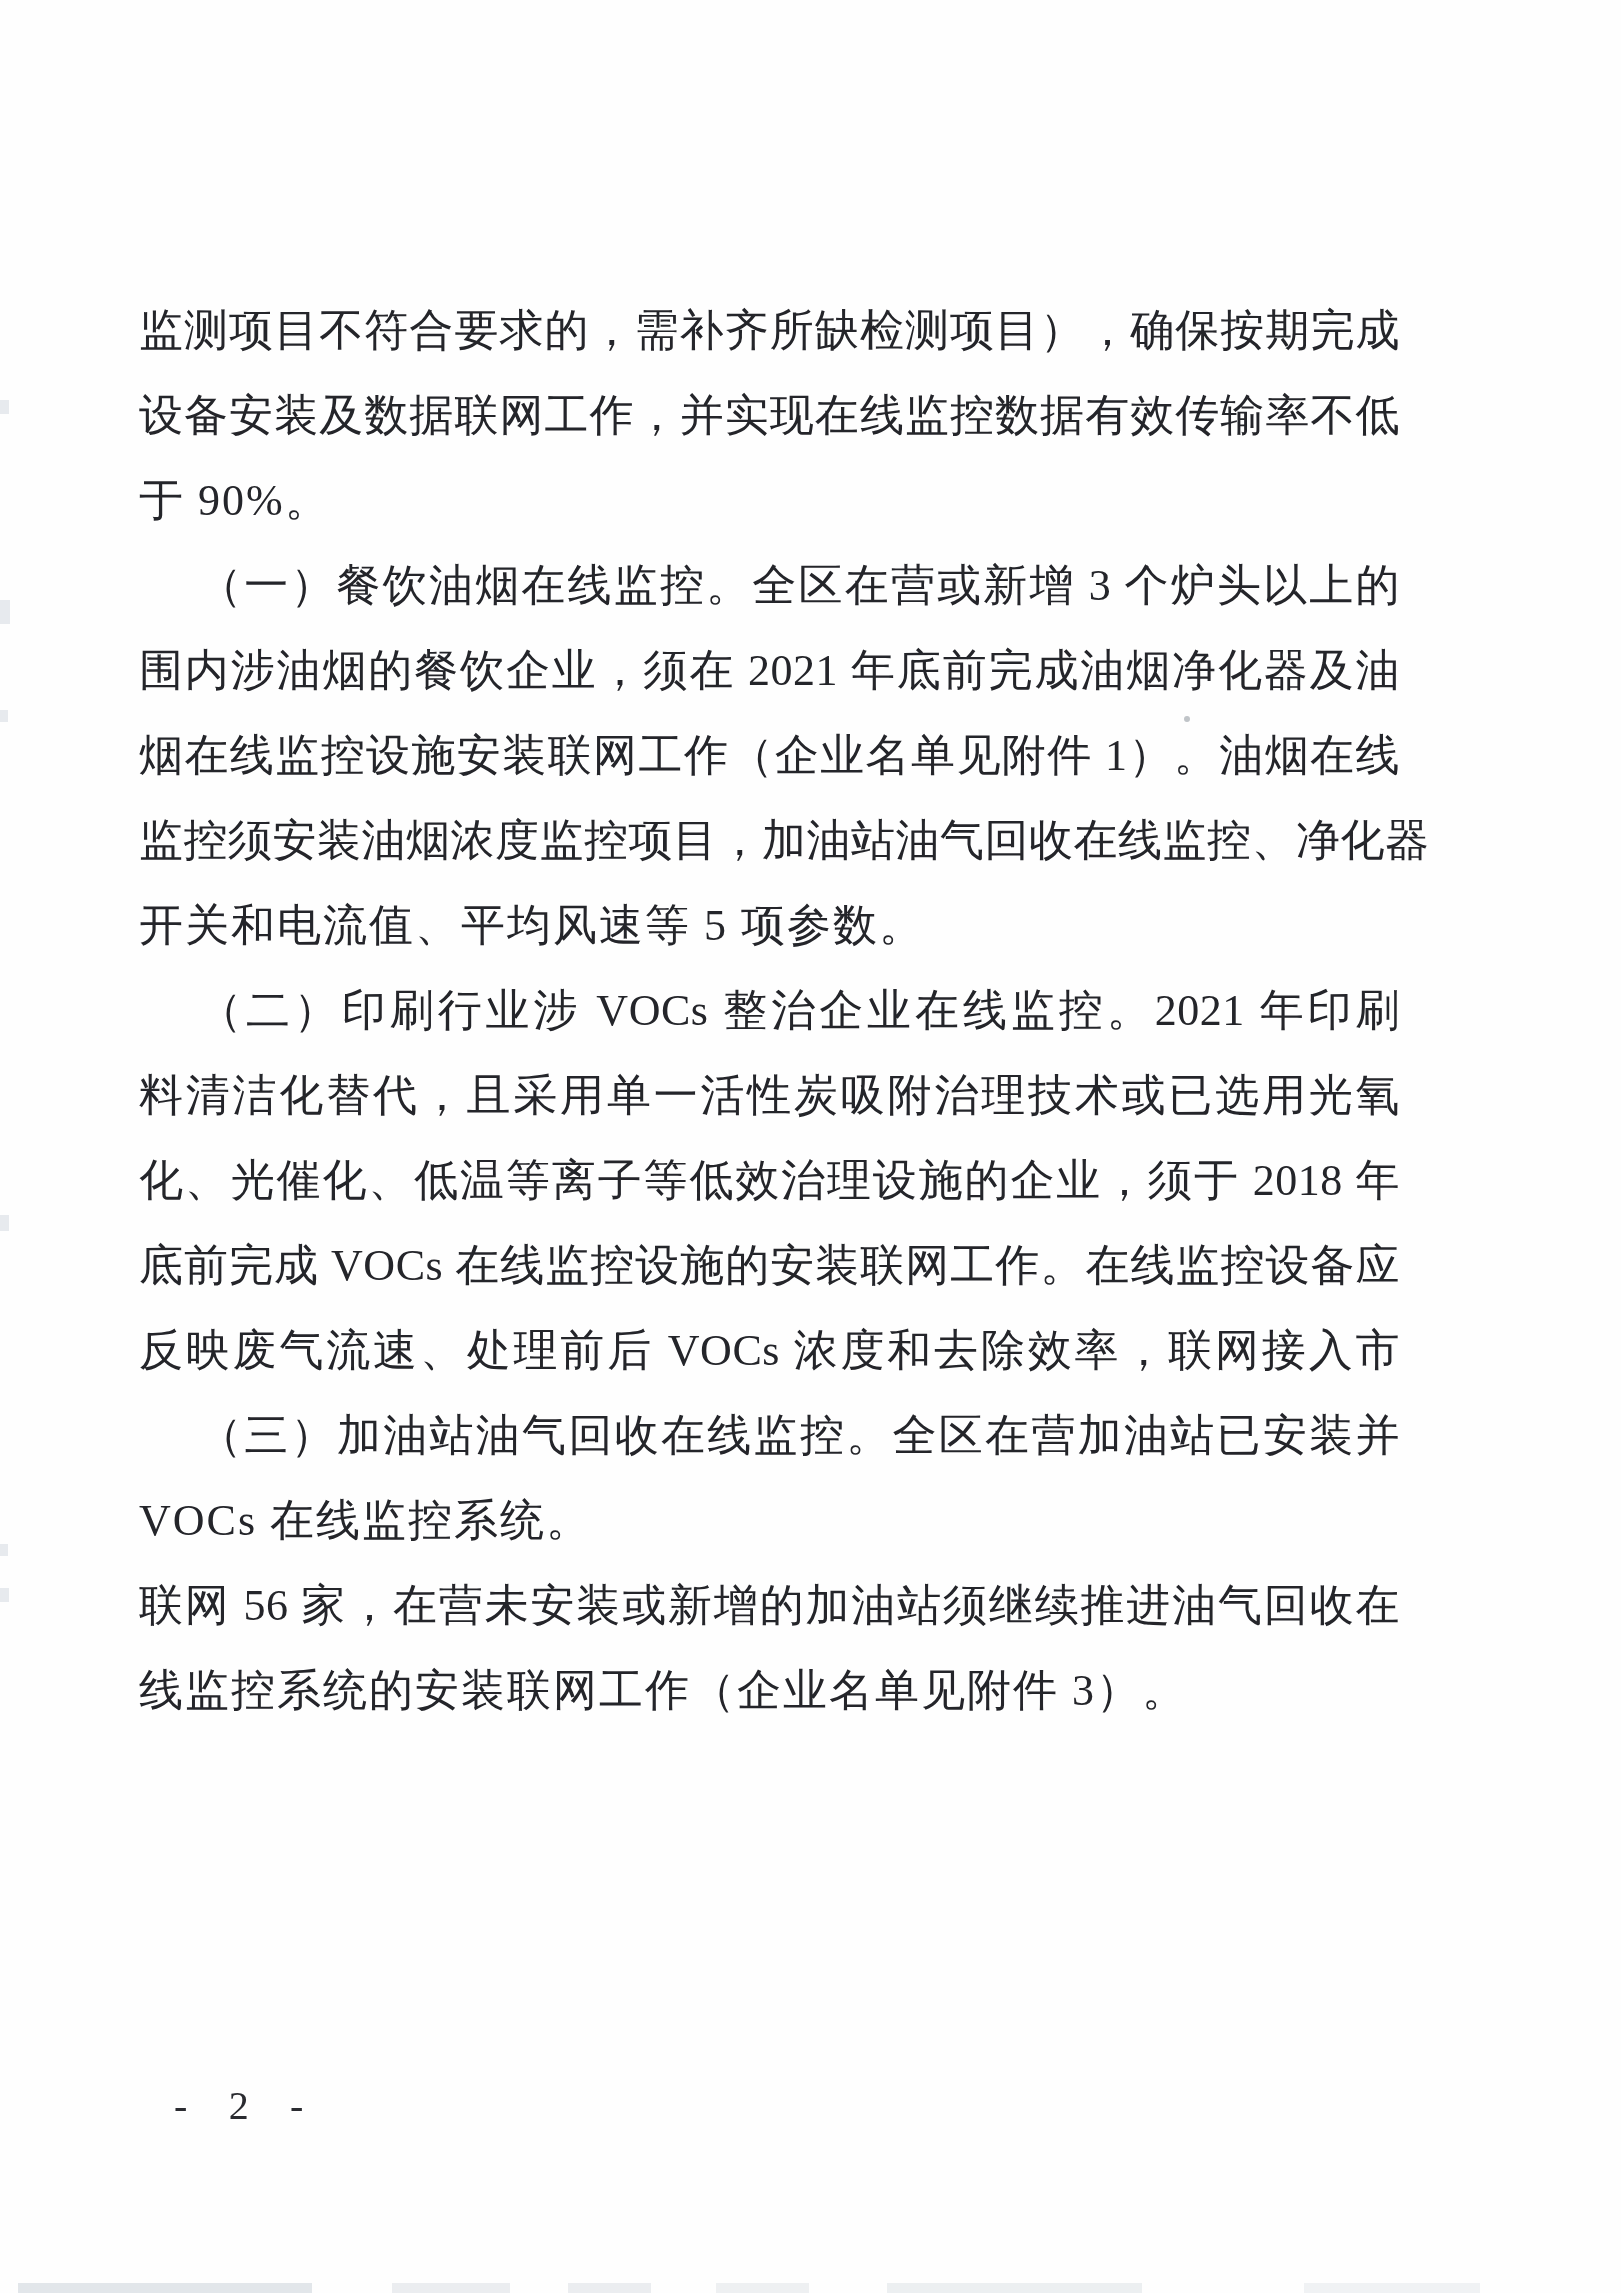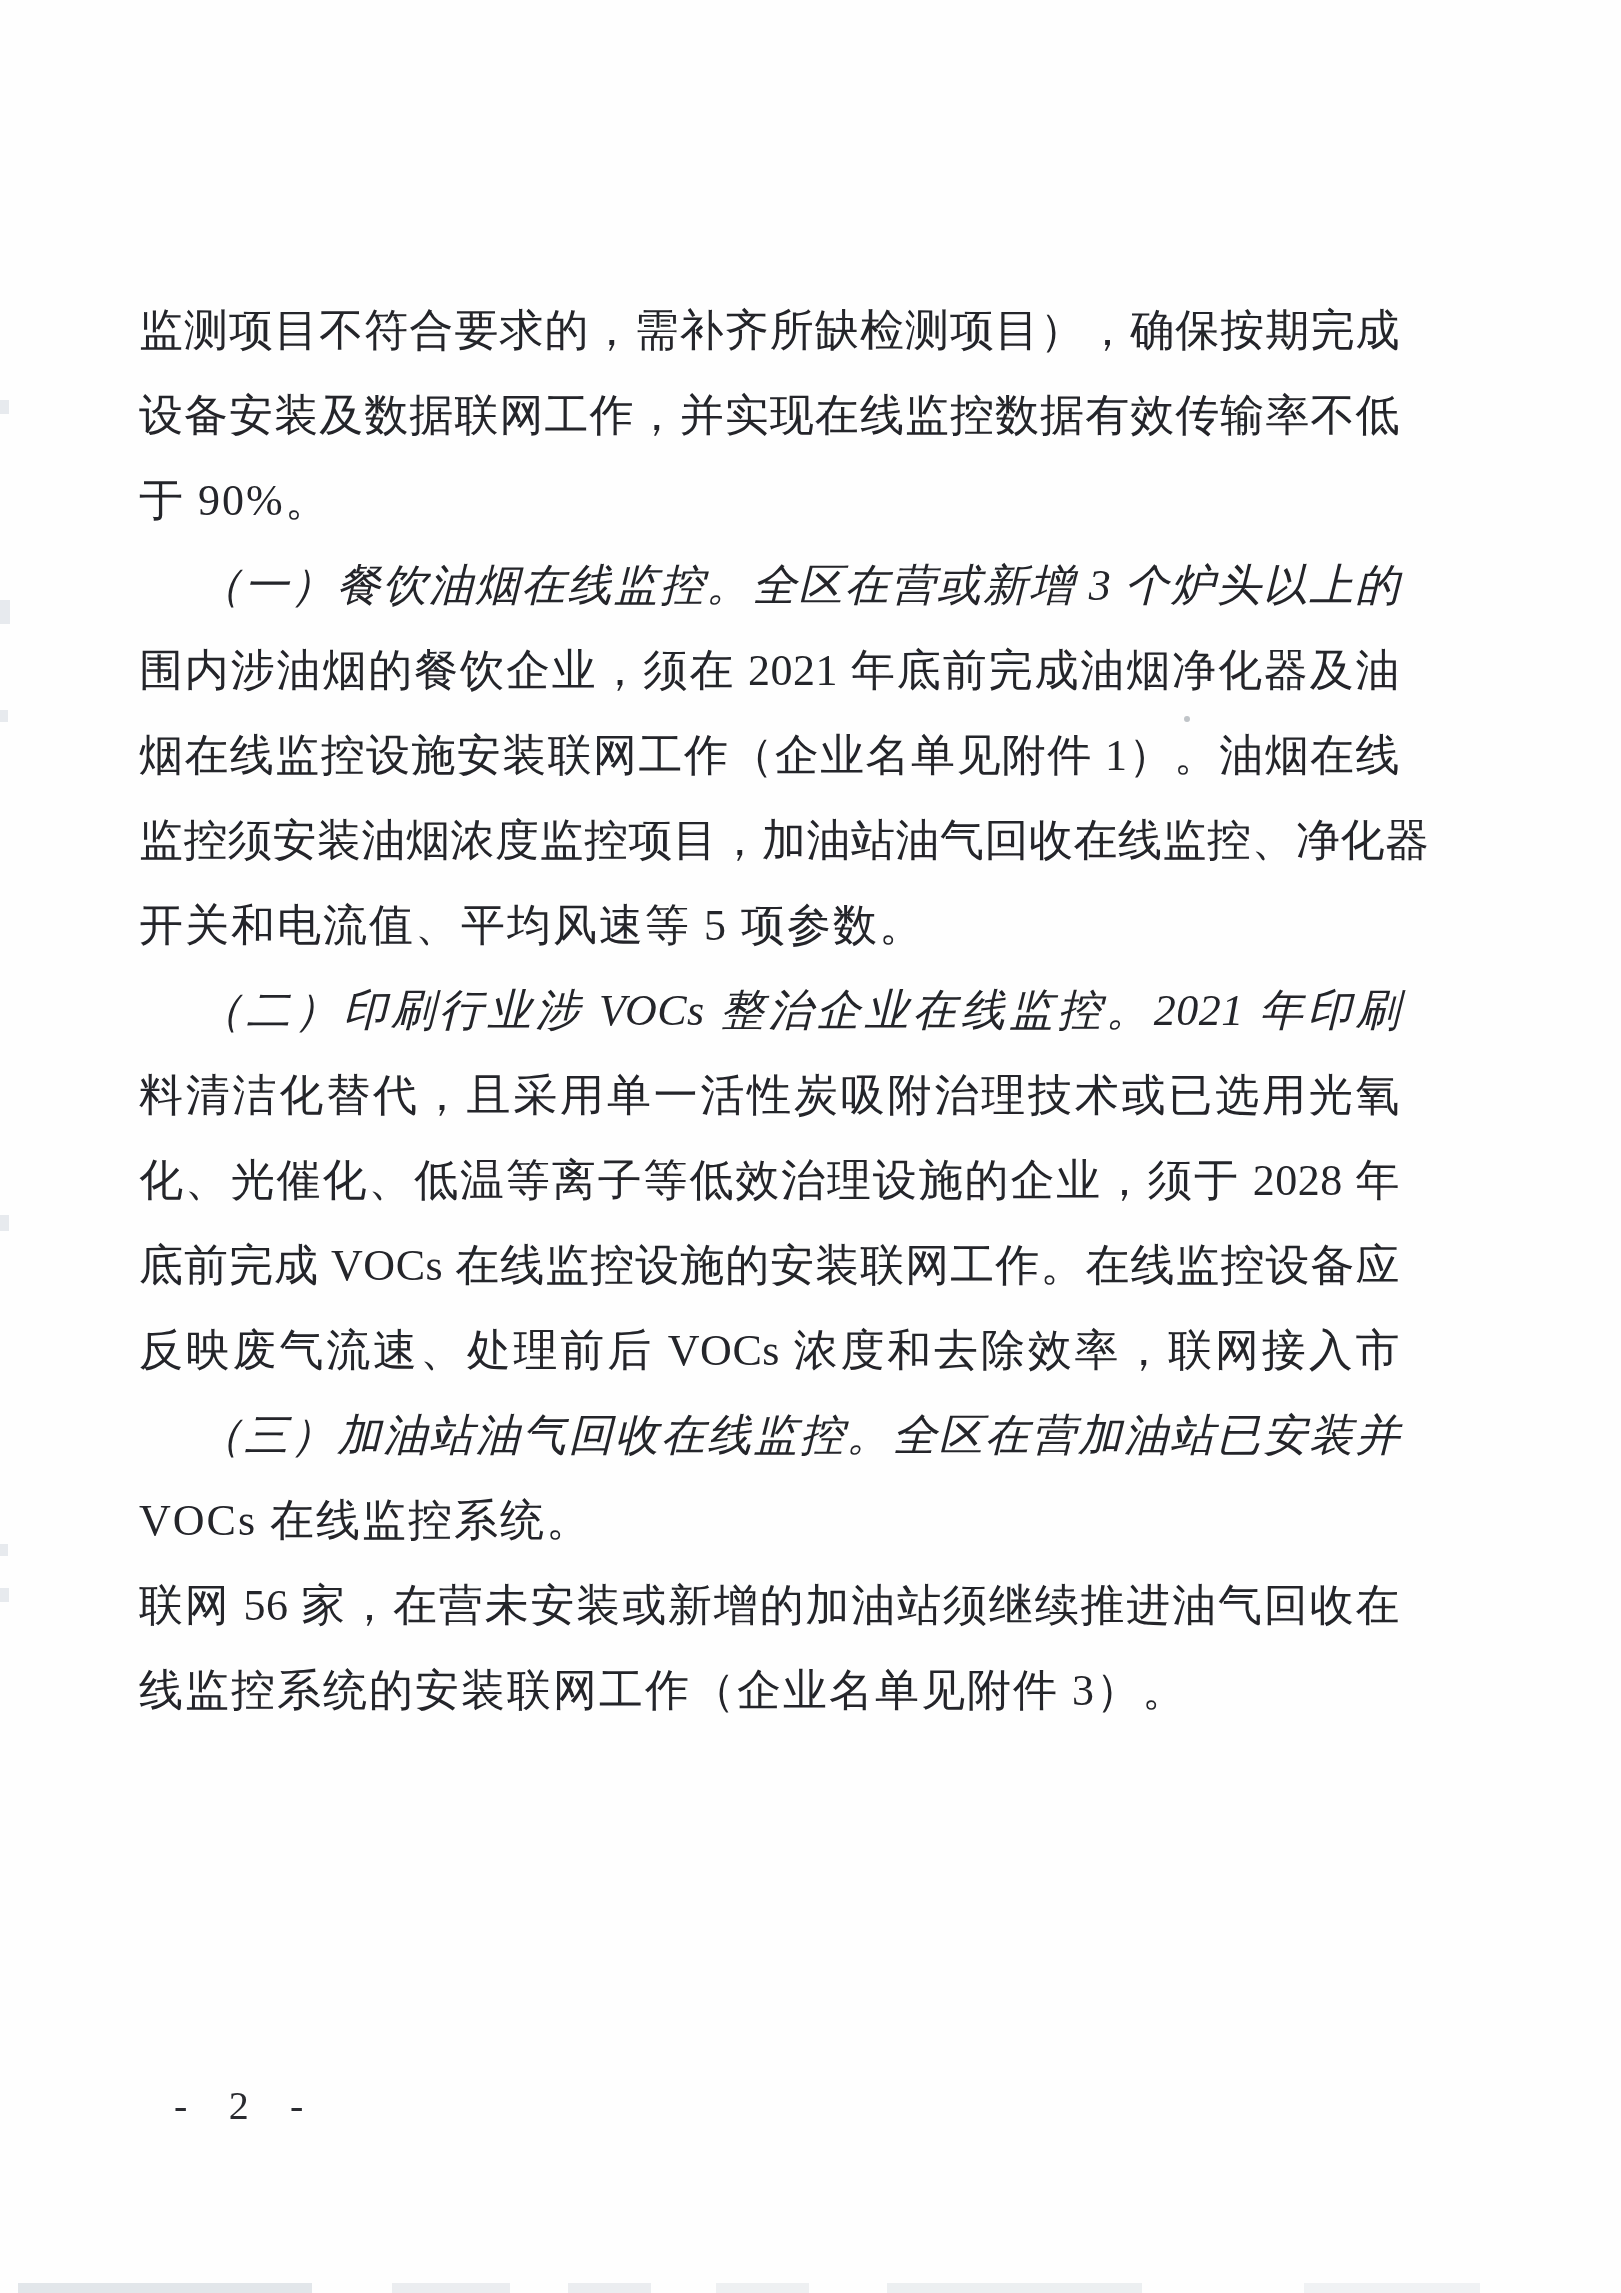--- a/index.html
+++ b/index.html
@@ -28,21 +28,20 @@
     text-align-last:justify;
     white-space:nowrap;
     letter-spacing:0.5px;
   }
   .line.short{
     text-align-last:left;
     letter-spacing:2px;
   }
   .line.indent{
     text-indent:59px;
-    font-style:italic;
   }
   .footer{
     position:absolute;
     left:174px;top:2080px;
     font-size:40px;
     line-height:51px;
     color:#2a2b30;
     letter-spacing:15.7px;
   }
   
@@ -68,21 +67,21 @@
     <div class="line">监测项目不符合要求的，需补齐所缺检测项目），确保按期完成</div>
     <div class="line">设备安装及数据联网工作，并实现在线监控数据有效传输率不低</div>
     <div class="line short">于 90%。</div>
     <div class="line indent">（一）餐饮油烟在线监控。全区在营或新增 3 个炉头以上的</div>
     <div class="line">围内涉油烟的餐饮企业，须在 2021 年底前完成油烟净化器及油</div>
     <div class="line">烟在线监控设施安装联网工作（企业名单见附件 1）。油烟在线</div>
     <div class="line">监控须安装油烟浓度监控项目，加油站油气回收在线监控、净化器</div>
     <div class="line short">开关和电流值、平均风速等 5 项参数。</div>
     <div class="line indent">（二）印刷行业涉 VOCs 整治企业在线监控。2021 年印刷</div>
     <div class="line">料清洁化替代，且采用单一活性炭吸附治理技术或已选用光氧</div>
-    <div class="line">化、光催化、低温等离子等低效治理设施的企业，须于 2028 年</div>
+    <div class="line">化、光催化、低温等离子等低效治理设施的企业，须于 2018 年</div>
     <div class="line">底前完成 VOCs 在线监控设施的安装联网工作。在线监控设备应</div>
     <div class="line">反映废气流速、处理前后 VOCs 浓度和去除效率，联网接入市</div>
     <div class="line indent">（三）加油站油气回收在线监控。全区在营加油站已安装并</div>
     <div class="line short">VOCs 在线监控系统。</div>
     <div class="line">联网 56 家，在营未安装或新增的加油站须继续推进油气回收在</div>
     <div class="line short">线监控系统的安装联网工作（企业名单见附件 3）。</div>
   </div>
 
   <div class="footer">- 2 -</div>
 

